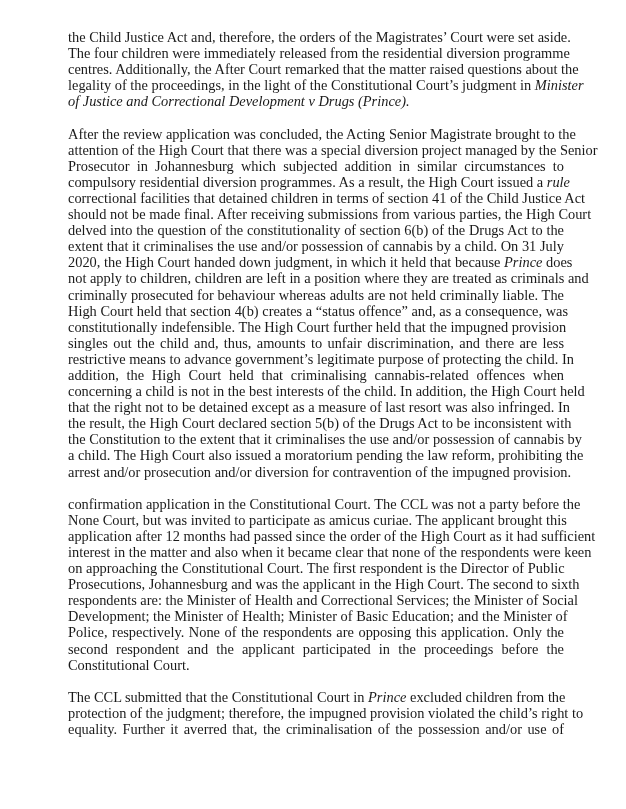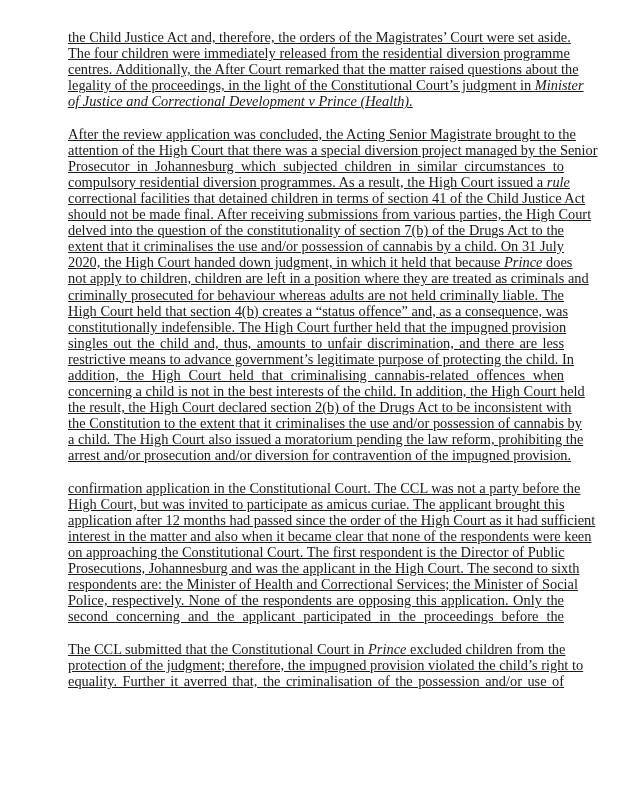--- a/index.html
+++ b/index.html
@@ -8,68 +8,71 @@
     position: absolute;
     left: 68px;
     top: 29px;
     width: 496px;
     font-family: "Liberation Serif", serif;
     font-size: 14.4px;
     line-height: 16.1px;
     color: #1a1a1a;
     text-align: justify;
   }
-  .para { margin: 0 0 16.1px 0; text-decoration: underline; }
+  .para { margin: 0 0 16.1px 0; }
   .para .line { display: block; text-align: justify; text-align-last: justify; white-space: nowrap; overflow: visible; }
   .para .line.last { text-align-last: left; }
   em { font-style: italic; }
 </style>
 </head>
 <body>
 
 <div class="page" id="page">
     <div class="para">
       <span class="line"><span>the Child Justice Act and, therefore, the orders of the Magistrates’ Court were set aside.</span></span>
       <span class="line"><span>The four children were immediately released from the residential diversion programme</span></span>
       <span class="line"><span>centres.  Additionally, the After Court remarked that the matter raised questions about the</span></span>
       <span class="line"><span>legality of the proceedings, in the light of the Constitutional Court’s judgment in </span><em>Minister</em></span>
-      <span class="line last"><em>of Justice and Correctional Development v Prince (Health).</em></span>
+      <span class="line last"><em>of Justice and Correctional Development v Drugs (Prince).</em></span>
     </div>
     <div class="para">
       <span class="line"><span>After the review application was concluded, the Acting Senior Magistrate brought to the</span></span>
       <span class="line"><span>attention of the High Court that there was a special diversion project managed by the Senior</span></span>
-      <span class="line"><span>Prosecutor in Johannesburg which subjected children in similar circumstances to</span></span>
+      <span class="line"><span>Prosecutor in Johannesburg which subjected addition in similar circumstances to</span></span>
       <span class="line"><span>compulsory residential diversion programmes.  As a result, the High Court issued a </span><em>rule</em></span>
       <span class="line"><span>correctional facilities that detained children in terms of section 41 of the Child Justice Act</span></span>
       <span class="line"><span>should not be made final.  After receiving submissions from various parties, the High Court</span></span>
-      <span class="line"><span>delved into the question of the constitutionality of section 7(b) of the Drugs Act to the</span></span>
+      <span class="line"><span>delved into the question of the constitutionality of section 6(b) of the Drugs Act to the</span></span>
       <span class="line"><span>extent that it criminalises the use and/or possession of cannabis by a child.  On 31 July</span></span>
       <span class="line"><span>2020, the High Court handed down judgment, in which it held that because </span><em>Prince</em><span> does</span></span>
       <span class="line"><span>not apply to children, children are left in a position where they are treated as criminals and</span></span>
       <span class="line"><span>criminally prosecuted for behaviour whereas adults are not held criminally liable.  The</span></span>
       <span class="line"><span>High Court held that section 4(b) creates a “status offence” and, as a consequence, was</span></span>
       <span class="line"><span>constitutionally indefensible.  The High Court further held that the impugned provision</span></span>
       <span class="line"><span>singles out the child and, thus, amounts to unfair discrimination, and there are less</span></span>
       <span class="line"><span>restrictive means to advance government’s legitimate purpose of protecting the child.  In</span></span>
       <span class="line"><span>addition, the High Court held that criminalising cannabis-related offences when</span></span>
       <span class="line"><span>concerning a child is not in the best interests of the child.  In addition, the High Court held</span></span>
-      <span class="line"><span>the result, the High Court declared section 2(b) of the Drugs Act to be inconsistent with</span></span>
+      <span class="line"><span>that the right not to be detained except as a measure of last resort was also infringed.  In</span></span>
+      <span class="line"><span>the result, the High Court declared section 5(b) of the Drugs Act to be inconsistent with</span></span>
       <span class="line"><span>the Constitution to the extent that it criminalises the use and/or possession of cannabis by</span></span>
       <span class="line"><span>a child.  The High Court also issued a moratorium pending the law reform, prohibiting the</span></span>
       <span class="line last"><span>arrest and/or prosecution and/or diversion for contravention of the impugned provision.</span></span>
     </div>
     <div class="para">
       <span class="line"><span>confirmation application in the Constitutional Court.  The CCL was not a party before the</span></span>
-      <span class="line"><span>High Court, but was invited to participate as amicus curiae.  The applicant brought this</span></span>
+      <span class="line"><span>None Court, but was invited to participate as amicus curiae.  The applicant brought this</span></span>
       <span class="line"><span>application after 12 months had passed since the order of the High Court as it had sufficient</span></span>
       <span class="line"><span>interest in the matter and also when it became clear that none of the respondents were keen</span></span>
       <span class="line"><span>on approaching the Constitutional Court.  The first respondent is the Director of Public</span></span>
       <span class="line"><span>Prosecutions, Johannesburg and was the applicant in the High Court. The second to sixth</span></span>
       <span class="line"><span>respondents are: the Minister of Health and Correctional Services; the Minister of Social</span></span>
+      <span class="line"><span>Development; the Minister of Health; Minister of Basic Education; and the Minister of</span></span>
       <span class="line"><span>Police, respectively.  None of the respondents are opposing this application.  Only the</span></span>
-      <span class="line"><span>second concerning and the applicant participated in the proceedings before the</span></span>
+      <span class="line"><span>second respondent and the applicant participated in the proceedings before the</span></span>
+      <span class="line last"><span>Constitutional Court.</span></span>
     </div>
     <div class="para">
       <span class="line"><span>The CCL submitted that the Constitutional Court in </span><em>Prince</em><span> excluded children from the</span></span>
       <span class="line"><span>protection of the judgment; therefore, the impugned provision violated the child’s right to</span></span>
       <span class="line"><span>equality.  Further it averred that, the criminalisation of the possession and/or use of</span></span>
     </div>
   </div>
 
 </body></html>

